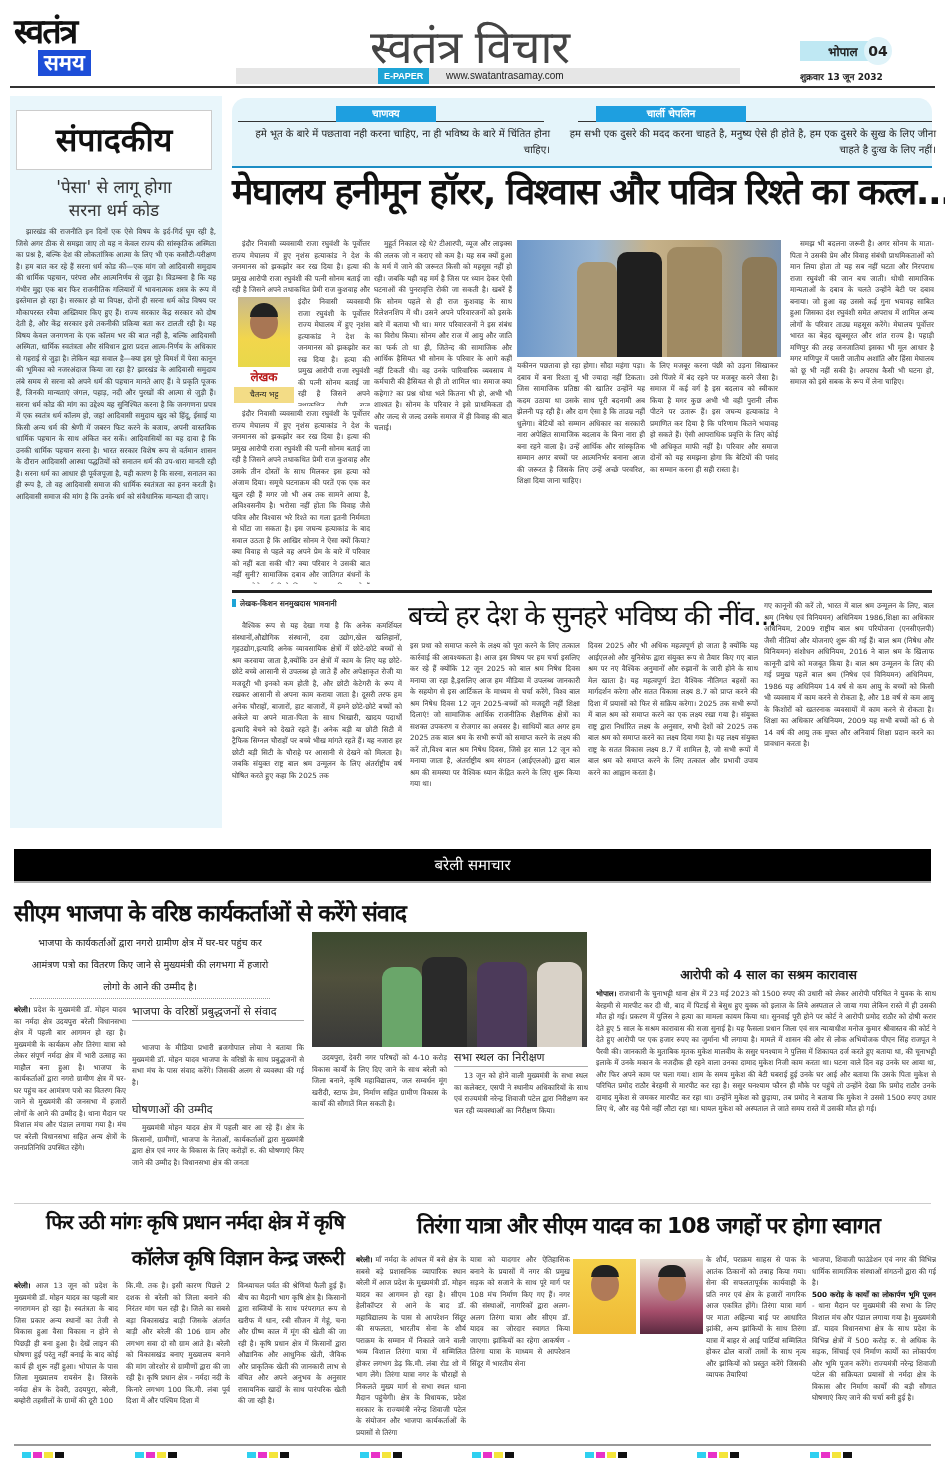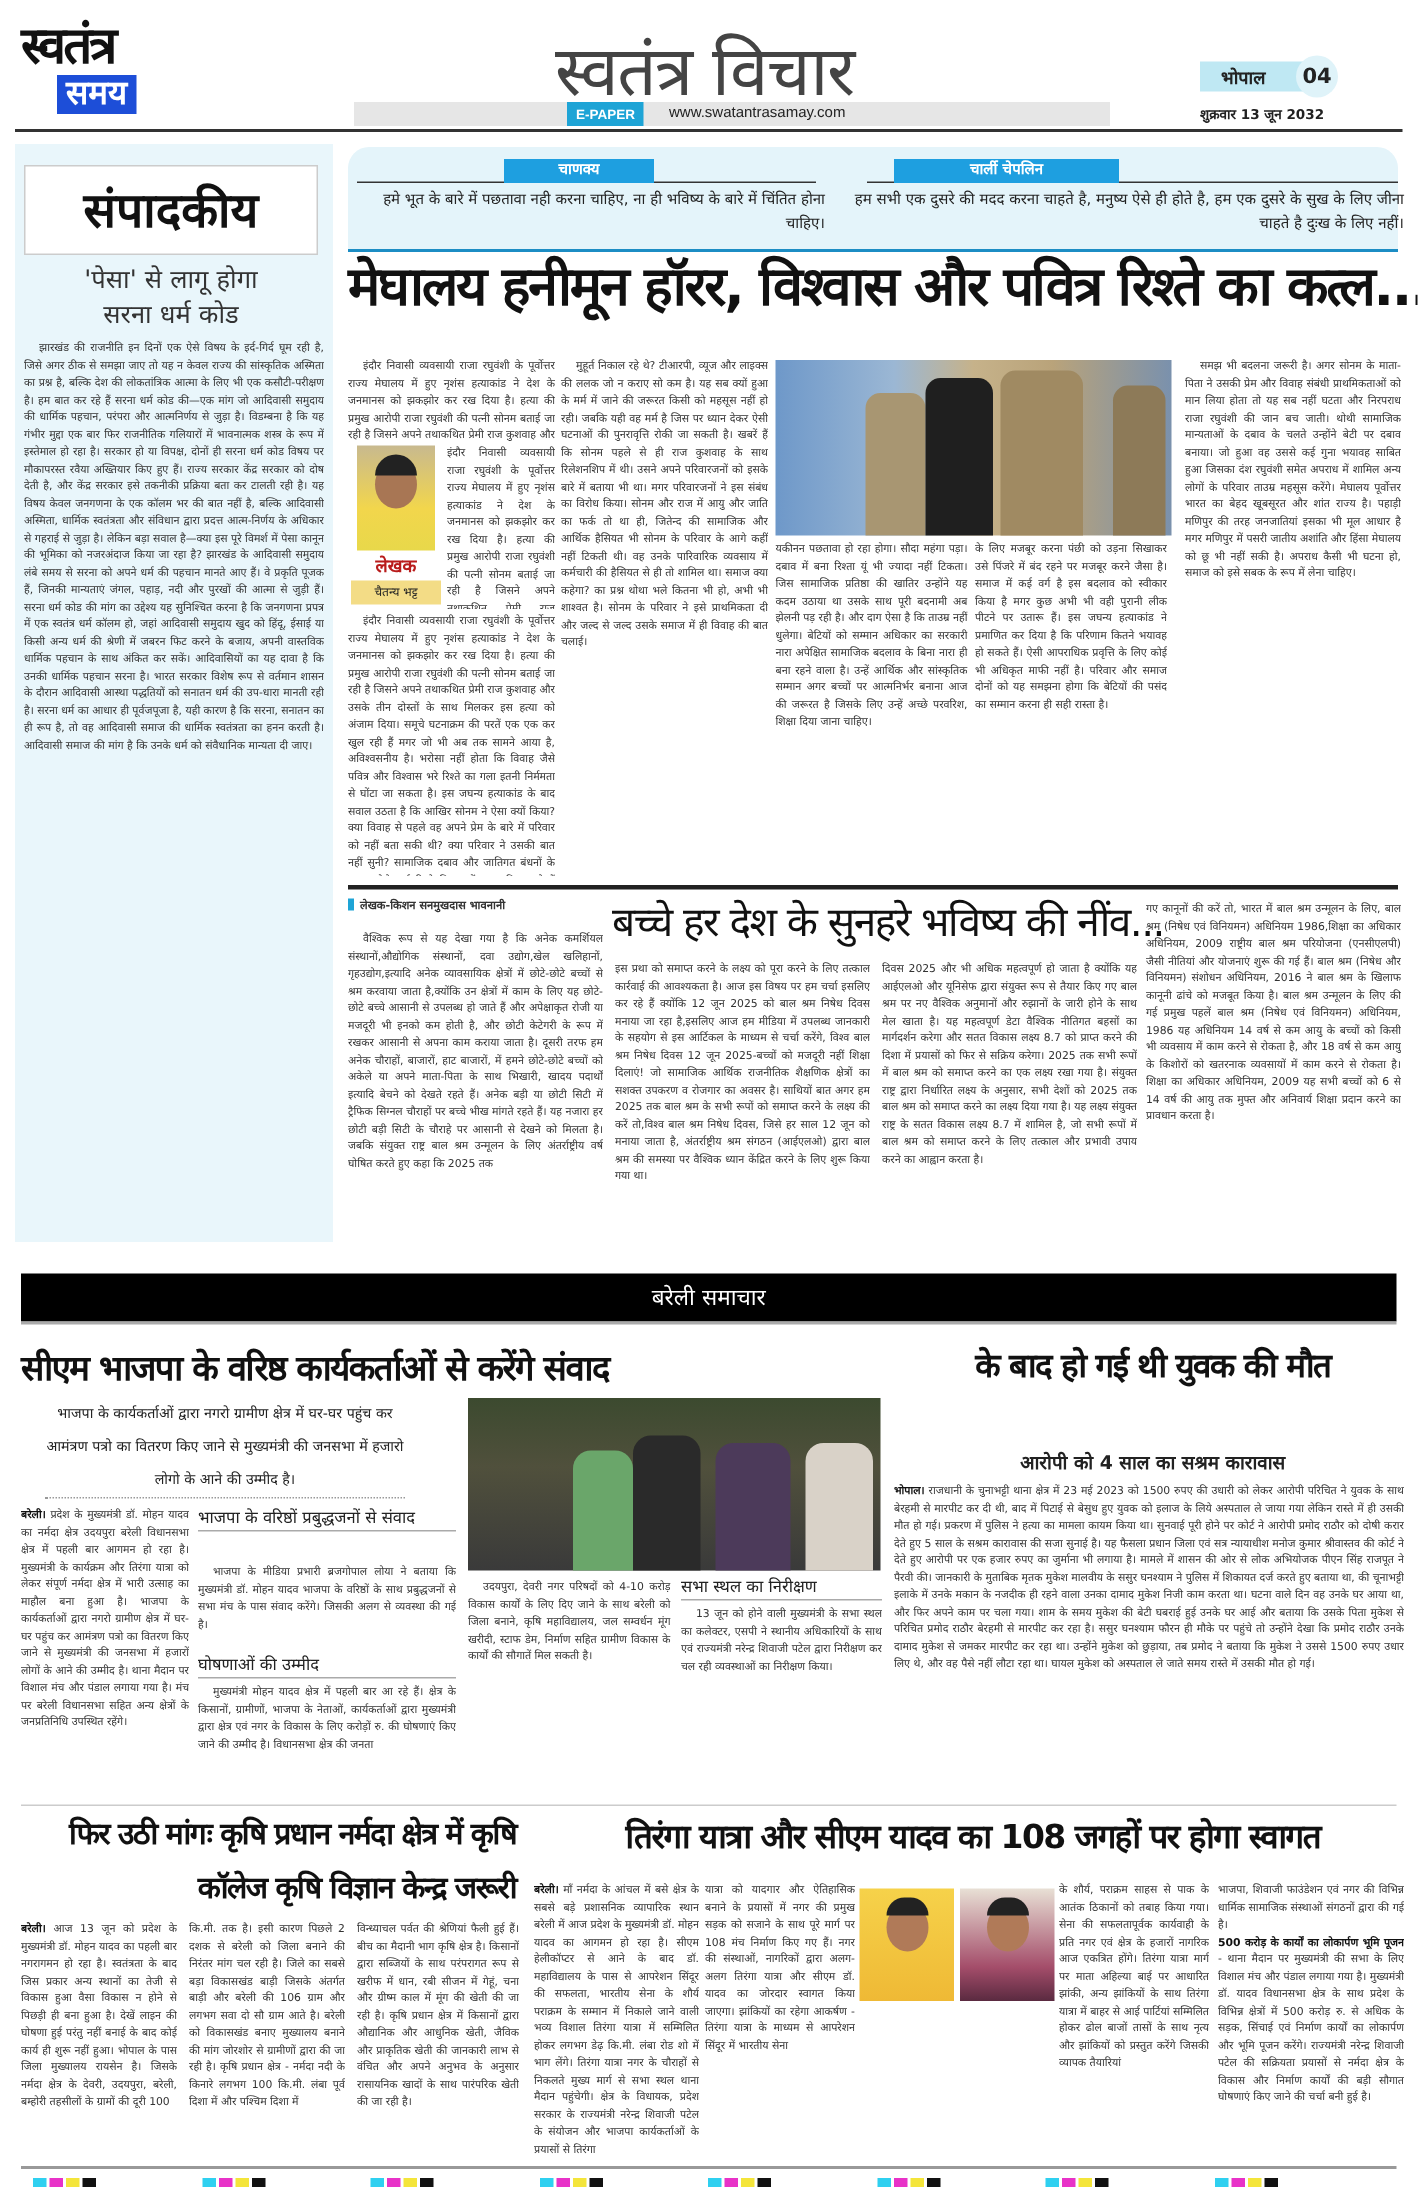--- a/index.html
+++ b/index.html
@@ -9,21 +9,21 @@
   .txt p{text-indent:10px}
   
   .logo{left:14px;top:14px;width:90px;height:64px}
   .logo .l1{font:bold 34px/34px "DejaVu Sans",sans-serif;color:#111;letter-spacing:-2px}
   .logo .l2{position:absolute;left:24px;top:36px;background:#1d4ed8;color:#fff;font:bold 22px/26px "DejaVu Sans",sans-serif;padding:0 6px}
   .title{left:370px;top:20px;font:46px/54px "DejaVu Sans",sans-serif;color:#444;letter-spacing:-1px}
   .epbar{left:236px;top:68px;width:504px;height:16px;background:#e6e6e6}
   .ep{left:378px;top:68px;background:#1ea4d6;color:#fff;font:bold 9px/16px "Liberation Sans",sans-serif;padding:0 6px}
   .url{left:446px;top:68px;font:10px/16px "Liberation Sans",sans-serif;color:#222}
   .city{left:800px;top:41px;width:84px;height:20px;background:#bfe8f3}
-  .city span{font:bold 12px/20px "DejaVu Sans",sans-serif;padding-left:14px}
+  .city span{font:bold 12px/20px "DejaVu Sans",sans-serif;padding-left:28px}
   .pgno{left:864px;top:37px;width:28px;height:28px;border-radius:50%;background:#dff3f9;font:bold 14px/28px "DejaVu Sans",sans-serif;text-align:center;color:#222}
   .date{left:800px;top:70px;font:bold 9px/14px "DejaVu Sans",sans-serif}
   .hr{left:10px;top:86px;width:925px;height:2px;background:#333}
   
   .leftcol{left:10px;top:96px;width:212px;height:732px;background:#e9f6fb}
   .sampbox{left:16px;top:110px;width:196px;height:60px;background:#fff;border:1px solid #ccc;font:bold 32px/58px "DejaVu Sans",sans-serif;text-align:center;color:#111}
   .lhead{left:16px;top:176px;width:196px;text-align:center;font:17px/23px "DejaVu Sans",sans-serif;color:#333}
   .ltxt{left:16px;top:226px;width:200px;height:600px}
   
   .qbanner{left:232px;top:98px;width:700px;height:70px;background:#e4f4fa;border-radius:14px 14px 0 0;border-bottom:2px solid #1c8dc4}
@@ -148,21 +148,21 @@
     <p style="text-indent:0">दिवस 2025 और भी अधिक महत्वपूर्ण हो जाता है क्योंकि यह आईएलओ और यूनिसेफ द्वारा संयुक्त रूप से तैयार किए गए बाल श्रम पर नए वैश्विक अनुमानों और रुझानों के जारी होने के साथ मेल खाता है। यह महत्वपूर्ण डेटा वैश्विक नीतिगत बहसों का मार्गदर्शन करेगा और सतत विकास लक्ष्य 8.7 को प्राप्त करने की दिशा में प्रयासों को फिर से सक्रिय करेगा। 2025 तक सभी रूपों में बाल श्रम को समाप्त करने का एक लक्ष्य रखा गया है। संयुक्त राष्ट्र द्वारा निर्धारित लक्ष्य के अनुसार, सभी देशों को 2025 तक बाल श्रम को समाप्त करने का लक्ष्य दिया गया है। यह लक्ष्य संयुक्त राष्ट्र के सतत विकास लक्ष्य 8.7 में शामिल है, जो सभी रूपों में बाल श्रम को समाप्त करने के लिए तत्काल और प्रभावी उपाय करने का आह्वान करता है।</p>
   </div>
 <div class="abs txt" style="left:764px;top:600px;width:170px;height:238px">
     <p style="text-indent:0">गए कानूनों की करें तो, भारत में बाल श्रम उन्मूलन के लिए, बाल श्रम (निषेध एवं विनियमन) अधिनियम 1986,शिक्षा का अधिकार अधिनियम, 2009 राष्ट्रीय बाल श्रम परियोजना (एनसीएलपी) जैसी नीतियां और योजनाएं शुरू की गई हैं। बाल श्रम (निषेध और विनियमन) संशोधन अधिनियम, 2016 ने बाल श्रम के खिलाफ कानूनी ढांचे को मजबूत किया है। बाल श्रम उन्मूलन के लिए की गई प्रमुख पहलें बाल श्रम (निषेध एवं विनियमन) अधिनियम, 1986 यह अधिनियम 14 वर्ष से कम आयु के बच्चों को किसी भी व्यवसाय में काम करने से रोकता है, और 18 वर्ष से कम आयु के किशोरों को खतरनाक व्यवसायों में काम करने से रोकता है। शिक्षा का अधिकार अधिनियम, 2009 यह सभी बच्चों को 6 से 14 वर्ष की आयु तक मुफ्त और अनिवार्य शिक्षा प्रदान करने का प्रावधान करता है।</p>
   </div>
 
 <div class="abs secbar">बरेली समाचार</div>
 <div class="abs secline"></div>
 
 <div class="abs h3">सीएम भाजपा के वरिष्ठ कार्यकर्ताओं से करेंगे संवाद</div>
-<div class="abs sub3">भाजपा के कार्यकर्ताओं द्वारा नगरो ग्रामीण क्षेत्र में घर-घर पहुंच कर आमंत्रण पत्रो का वितरण किए जाने से मुख्यमंत्री की जनसभा में हजारो लोगो के आने की उम्मीद है।</div>
+<div class="abs sub3">भाजपा के कार्यकर्ताओं द्वारा नगरो ग्रामीण क्षेत्र में घर-घर पहुंच कर आमंत्रण पत्रो का वितरण किए जाने से मुख्यमंत्री की लगभगा में हजारो लोगो के आने की उम्मीद है।</div>
 <div class="abs txt" style="left:14px;top:1004px;width:112px;height:196px">
     <p style="text-indent:0"><span class="bold">बरेली।</span> <span>प्रदेश के मुख्यमंत्री डॉ. मोहन यादव का नर्मदा क्षेत्र उदयपुरा बरेली विधानसभा क्षेत्र में पहली बार आगमन हो रहा है। मुख्यमंत्री के कार्यक्रम और तिरंगा यात्रा को लेकर संपूर्ण नर्मदा क्षेत्र में भारी उत्साह का माहौल बना हुआ है। भाजपा के कार्यकर्ताओं द्वारा नगरो ग्रामीण क्षेत्र में घर-घर पहुंच कर आमंत्रण पत्रो का वितरण किए जाने से मुख्यमंत्री की जनसभा में हजारों लोगों के आने की उम्मीद है। थाना मैदान पर विशाल मंच और पंडाल लगाया गया है। मंच पर बरेली विधानसभा सहित अन्य क्षेत्रों के जनप्रतिनिधि उपस्थित रहेंगे।</span></p>
   </div>
 <div class="abs sub4 uline" style="left:132px;top:1004px;width:172px">भाजपा के वरिष्ठों प्रबुद्धजनों से संवाद</div>
 <div class="abs txt" style="left:132px;top:1042px;width:172px;height:56px">
     <p>भाजपा के मीडिया प्रभारी ब्रजगोपाल लोया ने बताया कि मुख्यमंत्री डॉ. मोहन यादव भाजपा के वरिष्ठों के साथ प्रबुद्धजनों से सभा मंच के पास संवाद करेंगे। जिसकी अलग से व्यवस्था की गई है।</p>
   </div>
 <div class="abs sub4 uline" style="left:132px;top:1102px;width:172px">घोषणाओं की उम्मीद</div>
 <div class="abs txt" style="left:132px;top:1122px;width:172px;height:78px">
     <p>मुख्यमंत्री मोहन यादव क्षेत्र में पहली बार आ रहे हैं। क्षेत्र के किसानों, ग्रामीणों, भाजपा के नेताओं, कार्यकर्ताओं द्वारा मुख्यमंत्री द्वारा क्षेत्र एवं नगर के विकास के लिए करोड़ों रु. की घोषणाएं किए जाने की उम्मीद है। विधानसभा क्षेत्र की जनता</p>
@@ -175,21 +175,20 @@
 </div>
 <div class="abs txt" style="left:312px;top:1052px;width:135px;height:148px">
     <p>उदयपुरा, देवरी नगर परिषदों को 4-10 करोड़ विकास कार्यों के लिए दिए जाने के साथ बरेली को जिला बनाने, कृषि महाविद्यालय, जल सम्वर्धन मूंग खरीदी, स्टाफ डेम, निर्माण सहित ग्रामीण विकास के कार्यों की सौगातें मिल सकती है।</p>
   </div>
 <div class="abs sub4 uline" style="left:454px;top:1050px;width:134px">सभा स्थल का निरीक्षण</div>
 <div class="abs txt" style="left:454px;top:1070px;width:134px;height:130px">
     <p>13 जून को होने वाली मुख्यमंत्री के सभा स्थल का कलेक्टर, एसपी ने स्थानीय अधिकारियों के साथ एवं राज्यमंत्री नरेन्द्र शिवाजी पटेल द्वारा निरीक्षण कर चल रही व्यवस्थाओं का निरीक्षण किया।</p>
   </div>
 
 <div class="abs h4a">
-  <div>के बाद हो गई थी युवक की मौत</div>
 </div>
 <div class="abs h4sub">आरोपी को 4 साल का सश्रम कारावास</div>
 <div class="abs txt" style="left:596px;top:988px;width:340px;height:212px">
     <p style="text-indent:0"><span class="bold">भोपाल।</span> <span>राजधानी के चुनाभट्टी थाना क्षेत्र में 23 मई 2023 को 1500 रुपए की उधारी को लेकर आरोपी परिचित ने युवक के साथ बेरहमी से मारपीट कर दी थी, बाद में पिटाई से बेसुध हुए युवक को इलाज के लिये अस्पताल ले जाया गया लेकिन रास्ते में ही उसकी मौत हो गई। प्रकरण में पुलिस ने हत्या का मामला कायम किया था। सुनवाई पूरी होने पर कोर्ट ने आरोपी प्रमोद राठौर को दोषी करार देते हुए 5 साल के सश्रम कारावास की सजा सुनाई है। यह फैसला प्रधान जिला एवं सत्र न्यायाधीश मनोज कुमार श्रीवास्तव की कोर्ट ने देते हुए आरोपी पर एक हजार रुपए का जुर्माना भी लगाया है। मामले में शासन की ओर से लोक अभियोजक पीएन सिंह राजपूत ने पैरवी की। जानकारी के मुताबिक मृतक मुकेश मालवीय के ससुर घनश्याम ने पुलिस में शिकायत दर्ज करते हुए बताया था, की चूनाभट्टी इलाके में उनके मकान के नजदीक ही रहने वाला उनका दामाद मुकेश निजी काम करता था। घटना वाले दिन वह उनके घर आया था, और फिर अपने काम पर चला गया। शाम के समय मुकेश की बेटी घबराई हुई उनके घर आई और बताया कि उसके पिता मुकेश से परिचित प्रमोद राठौर बेरहमी से मारपीट कर रहा है। ससुर घनश्याम फौरन ही मौके पर पहुंचे तो उन्होंने देखा कि प्रमोद राठौर उनके दामाद मुकेश से जमकर मारपीट कर रहा था। उन्होंने मुकेश को छुड़ाया, तब प्रमोद ने बताया कि मुकेश ने उससे 1500 रुपए उधार लिए थे, और वह पैसे नहीं लौटा रहा था। घायल मुकेश को अस्पताल ले जाते समय रास्ते में उसकी मौत हो गई।</span></p>
   </div>
 
 <div class="abs hr3"></div>
 <div class="abs h5">फिर उठी मांगः कृषि प्रधान नर्मदा क्षेत्र में कृषि कॉलेज कृषि विज्ञान केन्द्र जरूरी</div>
 <div class="abs txt" style="left:14px;top:1280px;width:104px;height:160px">
     <p style="text-indent:0"><span class="bold">बरेली।</span> <span>आज 13 जून को प्रदेश के मुख्यमंत्री डॉ. मोहन यादव का पहली बार नगरागमन हो रहा है। स्वतंत्रता के बाद जिस प्रकार अन्य स्थानों का तेजी से विकास हुआ वैसा विकास न होने से पिछड़ी ही बना हुआ है। देखें लाइन की घोषणा हुई परंतु नहीं बनाई के बाद कोई कार्य ही शुरू नहीं हुआ। भोपाल के पास जिला मुख्यालय रायसेन है। जिसके नर्मदा क्षेत्र के देवरी, उदयपुरा, बरेली, बम्होरी तहसीलों के ग्रामों की दूरी 100</span></p>

